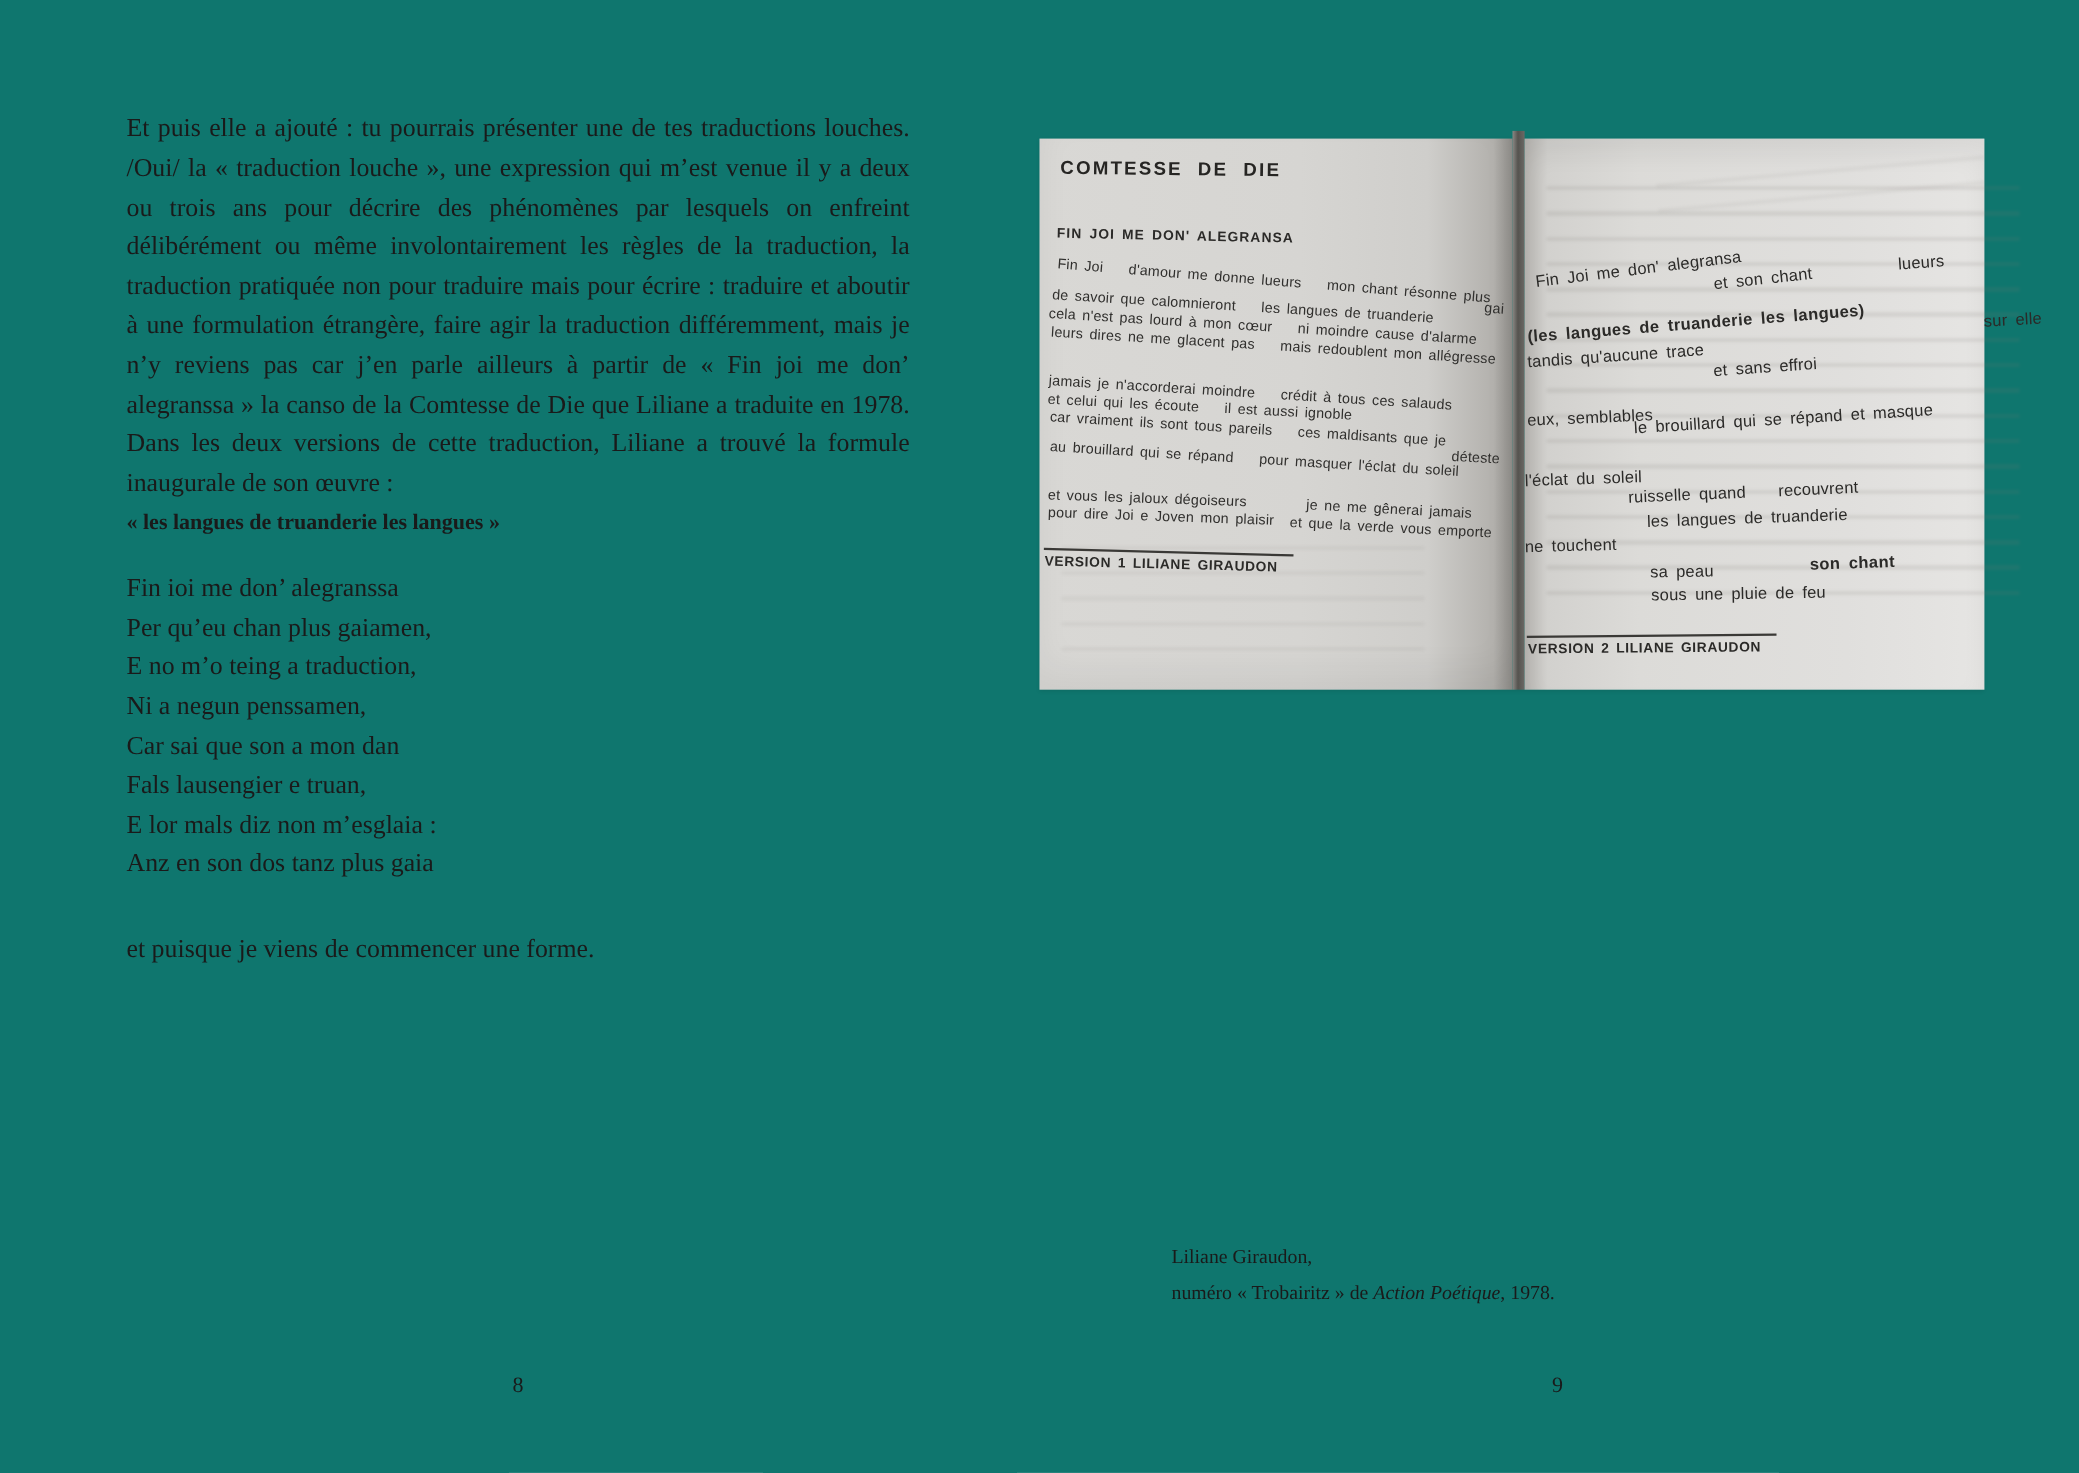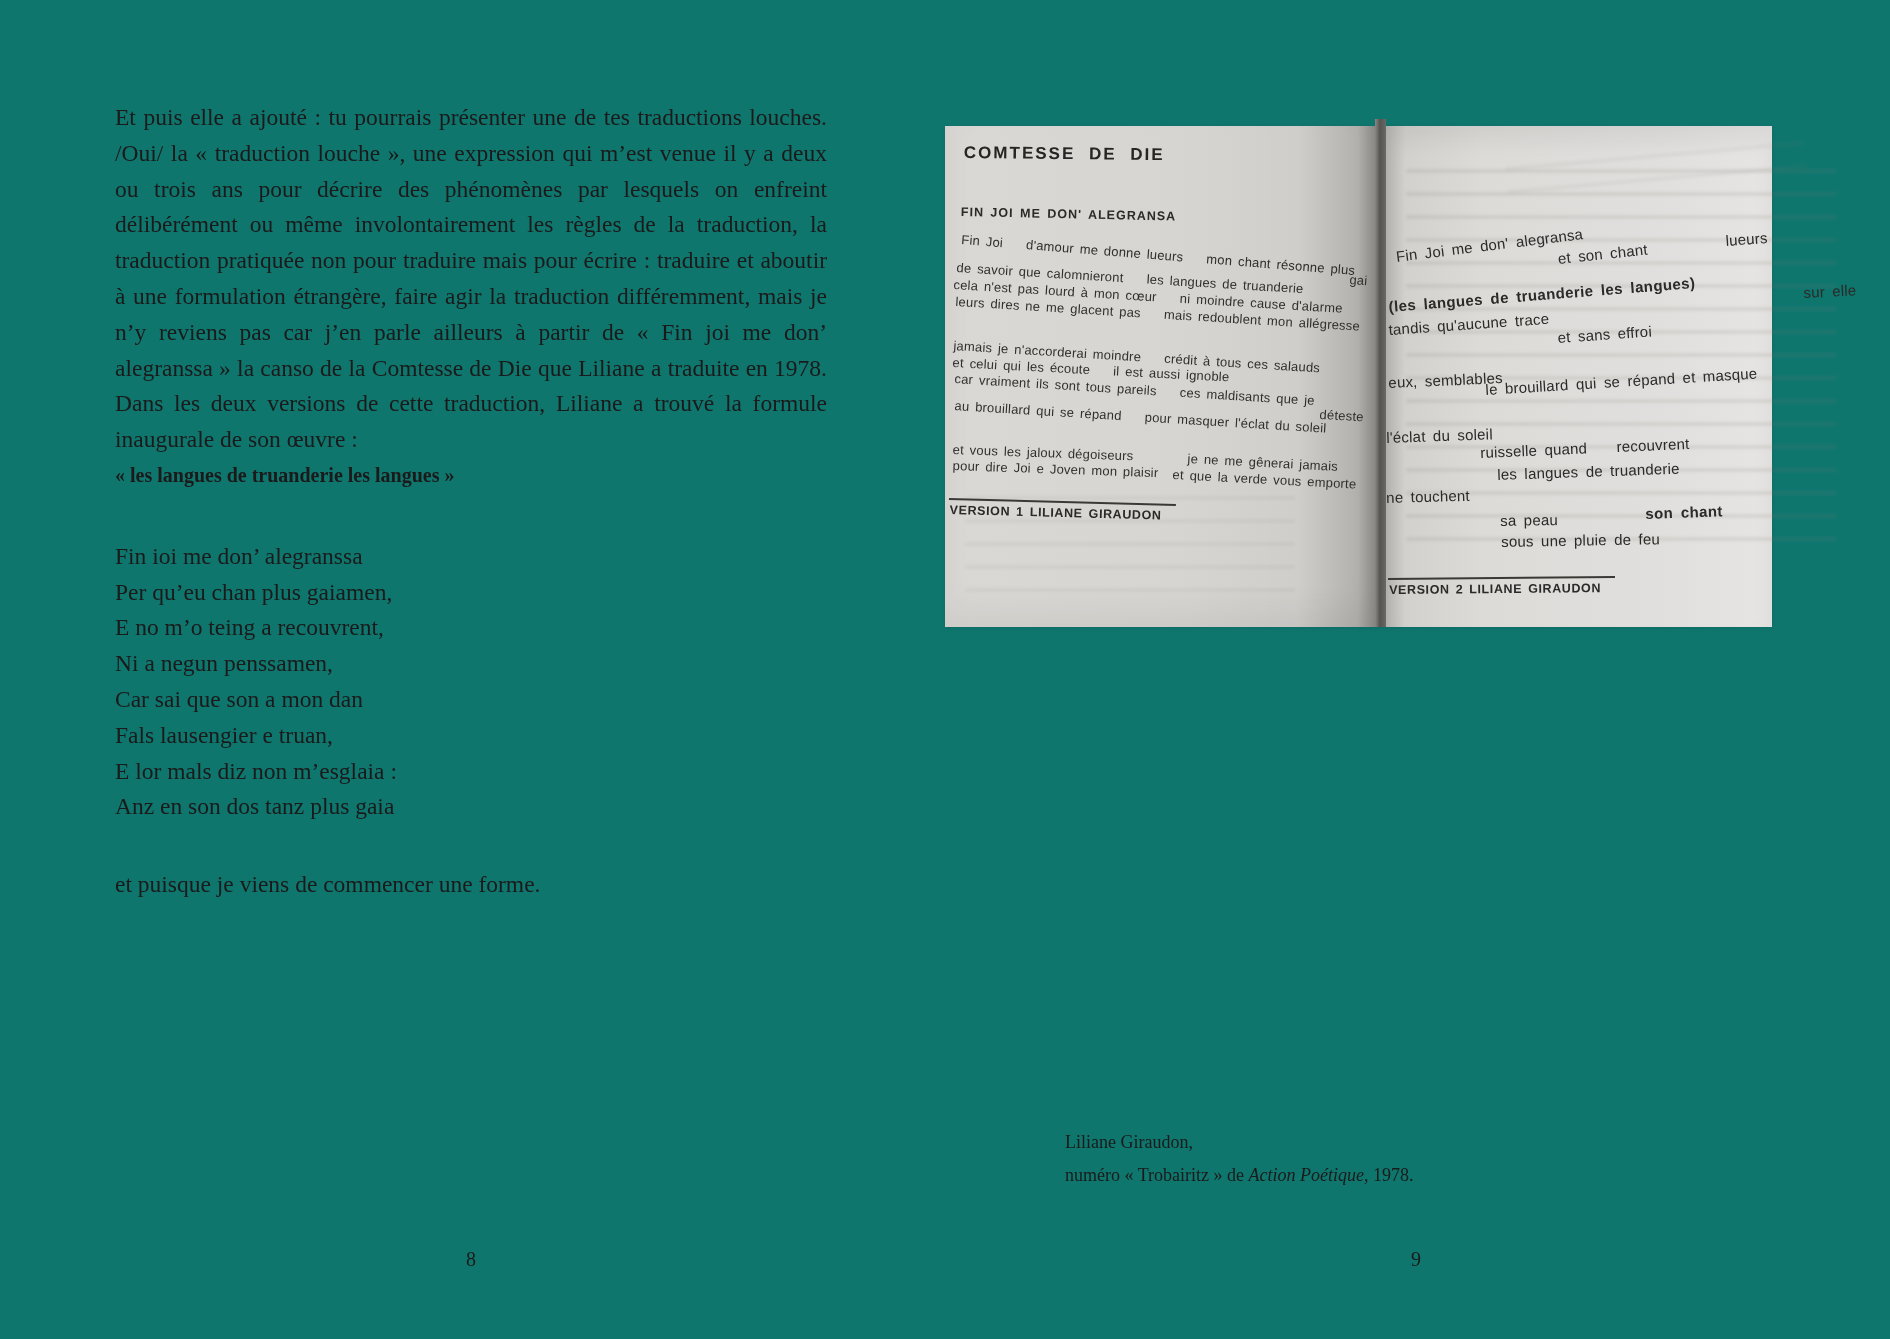--- a/index.html
+++ b/index.html
@@ -3,34 +3,34 @@
 <meta charset="utf-8">
 <style>
   html,body{margin:0;padding:0;background:#ffffff;}
   #canvas{position:relative;width:1890px;height:1339px;background:#0f766e;overflow:hidden;
           font-family:"Liberation Serif","DejaVu Serif",serif;color:#1a1a1a;}
 
   
   .text-block{position:absolute;left:115px;top:100px;width:712px;}
   .para{font-size:23.5px;line-height:35.8px;text-align:justify;}
   .formula{font-size:20px;line-height:35.8px;font-weight:700;}
-  .poem{margin-top:45px;}
+  .poem{margin-top:24px;}
   .poem div{font-size:23.5px;line-height:35.8px;}
   .closing{margin-top:42px;font-size:23.5px;line-height:35.8px;}
   .pageno{position:absolute;top:1248px;font-size:20px;color:#1a1a1a;text-align:center;}
   .pageno.left{left:115px;width:712px;}
   .pageno.right{left:1300px;width:232px;}
 
   
   .caption{position:absolute;left:1065px;top:1126px;font-size:18px;line-height:33px;}
   .caption .it{font-style:italic;}
 
   
   .photo{position:absolute;left:945px;top:126px;width:827px;height:501px;overflow:visible;
-         box-shadow:0 1px 4px rgba(0,0,0,.10);}
+         box-shadow:0 1px 4px rgba(0,0,0,.10);padding-left:32px;}
   .photo-left{position:absolute;left:0;top:0;width:430px;height:100%;
         background:linear-gradient(to right,#d9d8d5 0%,#d6d5d2 55%,#cfcecb 82%,#b3b1ad 96%,#8e8c88 100%);
         box-shadow:inset 0 -18px 30px rgba(0,0,0,.05);}
   .gutter{position:absolute;left:430px;top:-7px;width:11px;height:calc(100% + 7px);
         background:linear-gradient(to right,#8a8884,#55534f 45%,#6b6965);}
   .photo-right{position:absolute;left:441px;top:0;right:0;height:100%;
         background:linear-gradient(to right,#b7b5b1 0%,#d2d1ce 5%,#dcdbd8 25%,#e0dfdd 70%,#e6e5e3 100%);
         box-shadow:inset 0 14px 22px rgba(0,0,0,.06);}
 
   .photo-line{position:absolute;font-family:"Liberation Sans","DejaVu Sans",sans-serif;
@@ -52,21 +52,21 @@
 <body>
 
 <div id="canvas">
 
   <div class="text-block">
     <div class="para">Et puis elle a ajouté : tu pourrais présenter une de tes traductions louches. /Oui/ la « traduction louche », une expression qui m’est venue il y a deux ou trois ans pour décrire des phénomènes par lesquels on enfreint délibérément ou même involontairement les règles de la traduction, la traduction pratiquée non pour traduire mais pour écrire : traduire et aboutir à une formulation étrangère, faire agir la traduction différemment, mais je n’y reviens pas car j’en parle ailleurs à partir de « Fin joi me don’ alegranssa » la canso de la Comtesse de Die que Liliane a traduite en 1978. Dans les deux versions de cette traduction, Liliane a trouvé la formule inaugurale de son œuvre :</div>
     <div class="formula">« les langues de truanderie les langues »</div>
     <div class="poem">
       <div>Fin ioi me don’ alegranssa</div>
       <div>Per qu’eu chan plus gaiamen,</div>
-      <div>E no m’o teing a recouvrent,</div>
+      <div>E no m’o teing a traduction,</div>
       <div>Ni a negun penssamen,</div>
       <div>Car sai que son a mon dan</div>
       <div>Fals lausengier e truan,</div>
       <div>E lor mals diz non m’esglaia :</div>
       <div>Anz en son dos tanz plus gaia</div>
     </div>
     <div class="closing">et puisque je viens de commencer une forme.</div>
   </div>
   <div class="pageno left">8</div>
 

